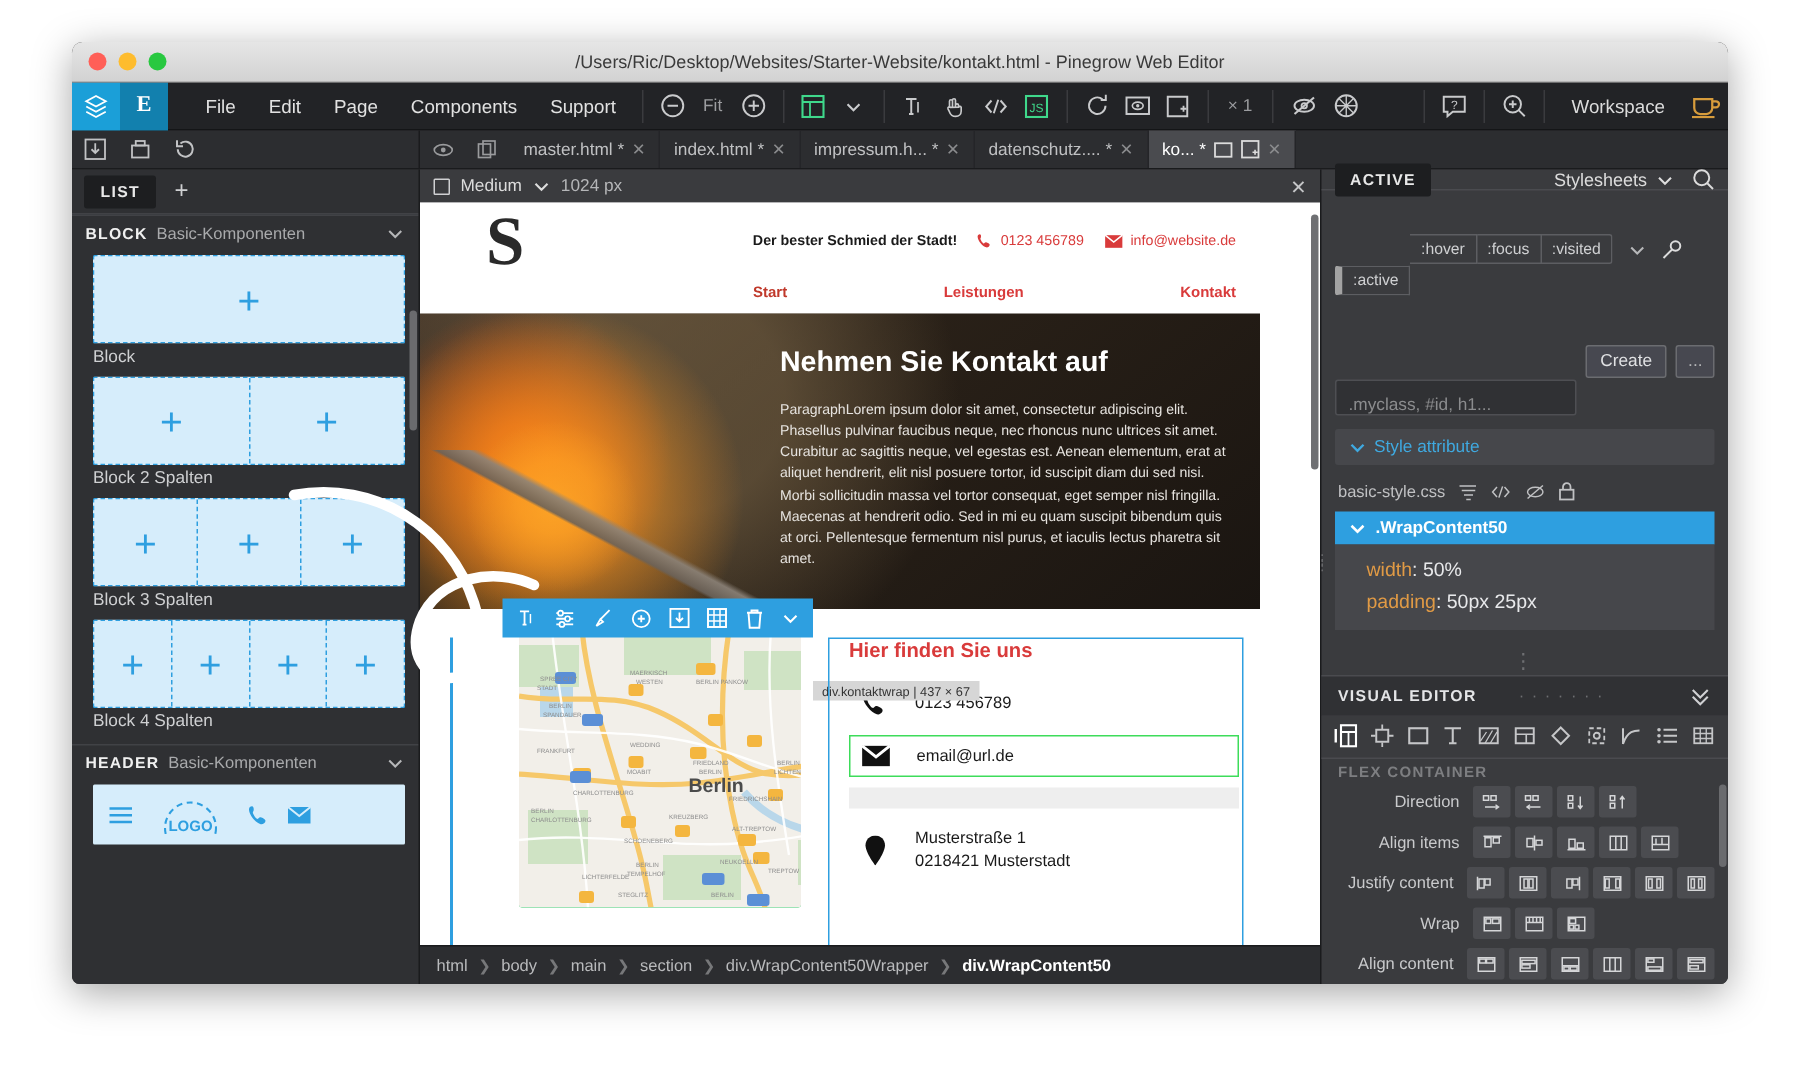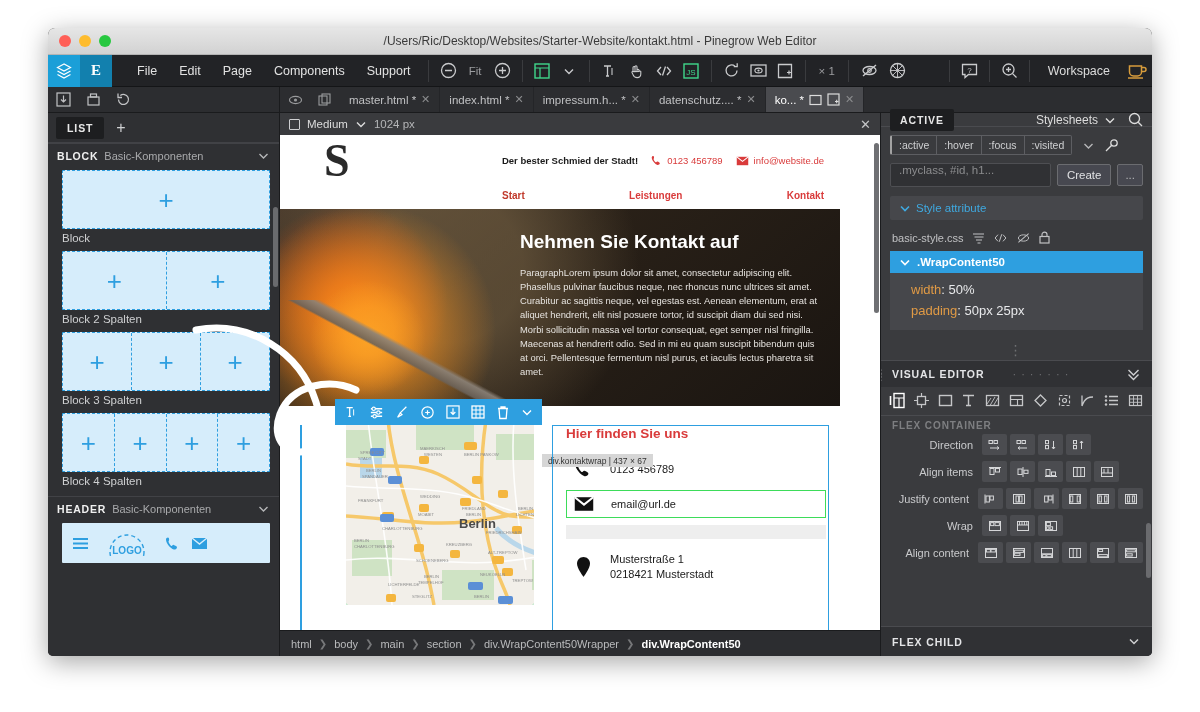--- a/index.html
+++ b/index.html
@@ -249,28 +249,28 @@
     letter-spacing: .9px; padding: 5px 10px; border-radius: 2px;
   }
   .rp-ss { margin-left: auto; color: #dcdcdc; font-size: 12px;
            display: flex; align-items: center; gap: 6px; }
   .rp-search-ic { color: #dcdcdc; margin-left: 12px; }
   .pseudo-row { display: flex; align-items: center; padding: 8px 9px 6px 9px; gap: 0; }
   .pz {
     border: 1px solid #5d5e62; color: #cfd0d2; font-size: 10.5px;
     padding: 3px 7px; border-left: none;
   }
-  .pz:first-child { border-left: 2px solid #a3a3a3; border-radius: 2px 0 0 2px; }
+  .pz:first-child { border-left: 5px solid #a3a3a3; border-radius: 2px 0 0 2px; margin-top: 42px; }
   .pz:nth-child(4) { border-radius: 0 2px 2px 0; }
   .pz-chev { color: #b5b6b8; margin-left: 10px; }
   .pz-pin { color: #dcdcdc; margin-left: 9px; }
   .sel-row { display: flex; align-items: center; padding: 2px 9px 9px 9px; gap: 6px; }
   .sel-inp {
     flex: 1; background: #303134; border: 1px solid #4e4f53; border-radius: 2px;
-    height: 24px; display: flex; align-items: flex-start; padding: 0 8px;
+    height: 24px; display: flex; align-items: flex-end; padding: 0 8px; margin-top: 48px;
   }
   .sel-inp input {
     width: 100%; background: transparent; border: none; outline: none;
     color: #d0d1d3; font-size: 11.5px; font-family: "Liberation Sans", sans-serif;
   }
   .sel-inp input::placeholder { color: #8b8c8e; }
   .btn-create, .btn-dots {
     border: 1px solid #6b6c70; color: #e0e1e3; font-size: 11.5px;
     padding: 4px 9px; border-radius: 2px; background: #474850;
   }

